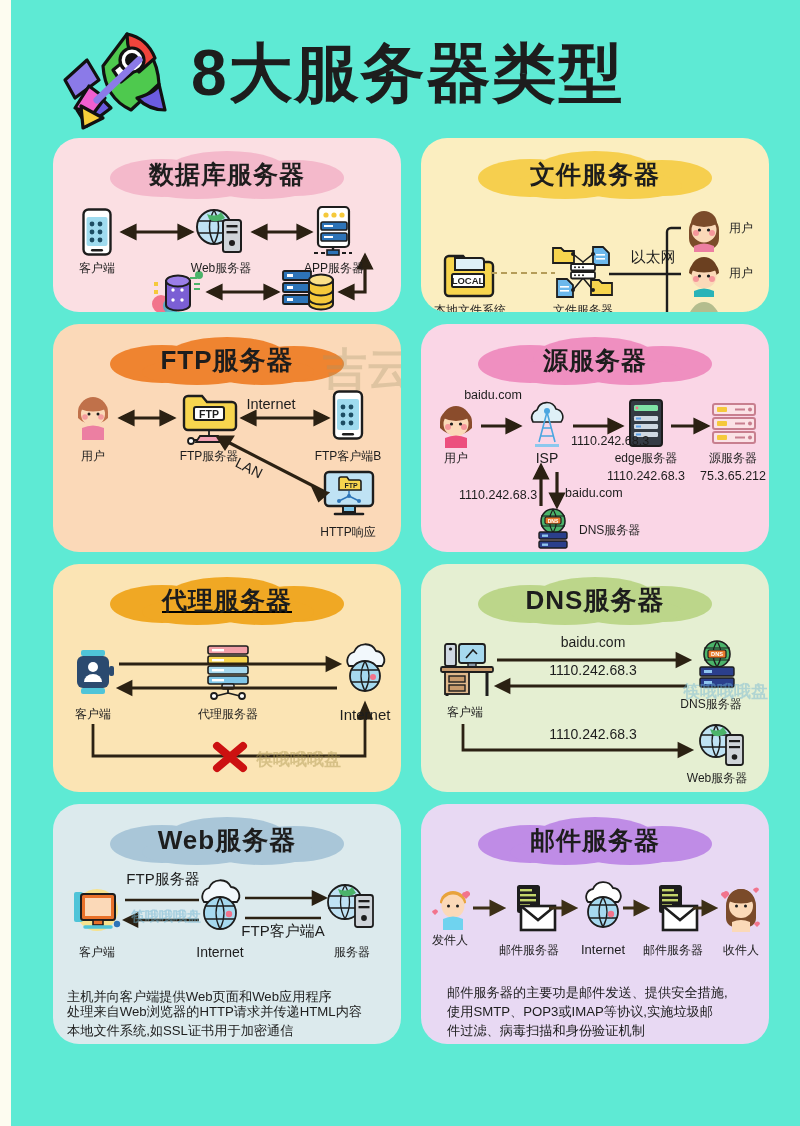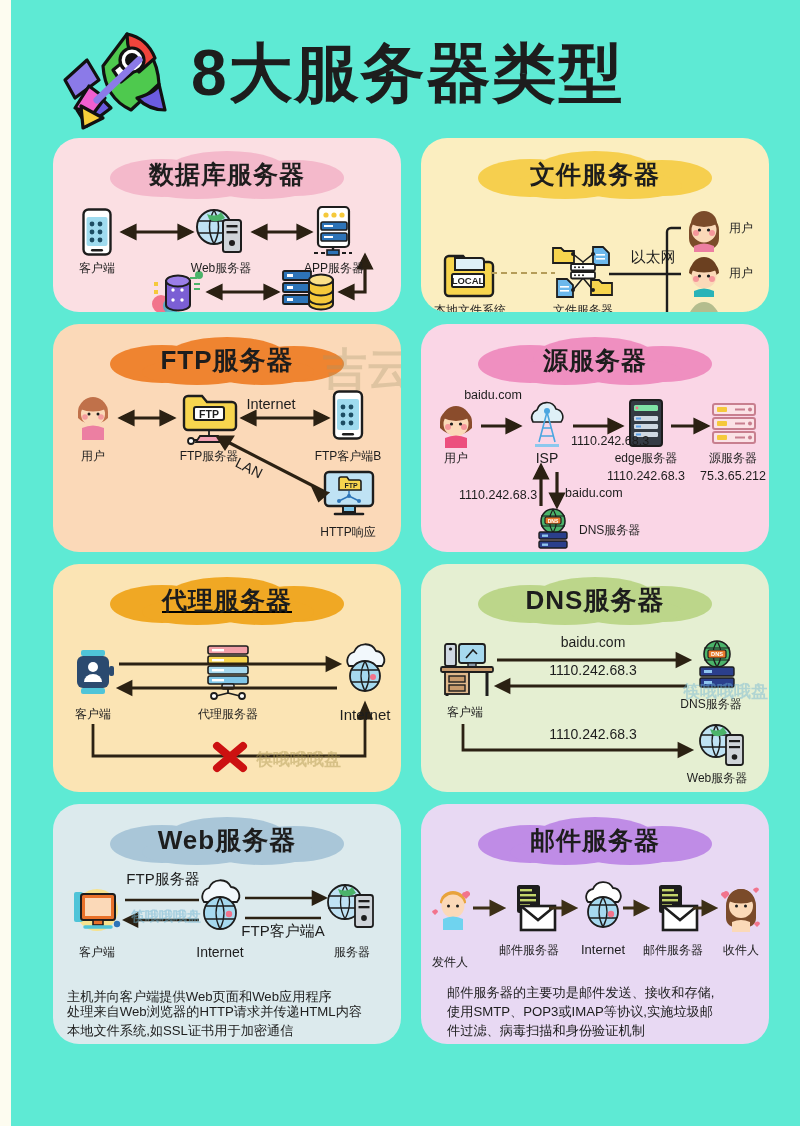--- a/index.html
+++ b/index.html
@@ -874,27 +874,27 @@
             <line x1="52" y1="40" x2="78" y2="40"></line>
               <polygon points="82,40 70,34 70,46"></polygon>
             <line x1="128" y1="40" x2="150" y2="40"></line>
               <polygon points="154,40 142,34 142,46"></polygon>
             <line x1="202" y1="40" x2="222" y2="40"></line>
               <polygon points="226,40 214,34 214,46"></polygon>
             <line x1="272" y1="40" x2="290" y2="40"></line>
               <polygon points="294,40 282,34 282,46"></polygon>
           </g>
         </svg>
-        <div class="lbl" style="left:29px;top:86px">发件人</div>
+        <div class="lbl" style="left:29px;top:64px">发件人</div>
         <div class="lbl" style="left:108px;top:74px">邮件服务器</div>
         <div class="lbl" style="left:182px;top:74px;font-size:13px">Internet</div>
         <div class="lbl" style="left:252px;top:74px">邮件服务器</div>
         <div class="lbl" style="left:320px;top:74px">收件人</div>
       </div>
       <div style="position:relative;margin-top:6px">
-        <div class="note ind" style="top:0">邮件服务器的主要功是邮件发送、接收和存储,</div>
+        <div class="note ind" style="top:0">邮件服务器的主要功是邮件发送、提供安全措施,</div>
         <div class="note ind" style="top:19px">使用SMTP、POP3或IMAP等协议,实施垃圾邮</div>
         <div class="note ind" style="top:38px">件过滤、病毒扫描和身份验证机制</div>
       </div>
     </div>
 
   </div>
 </div>
 
 </body></html>

